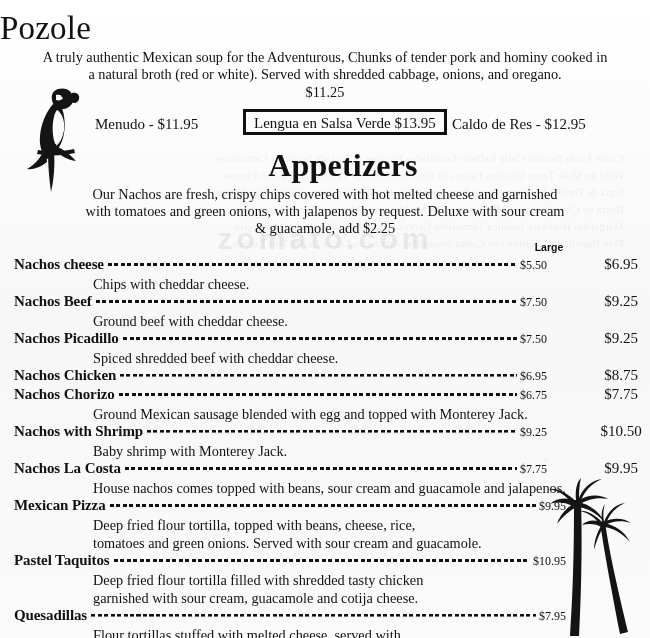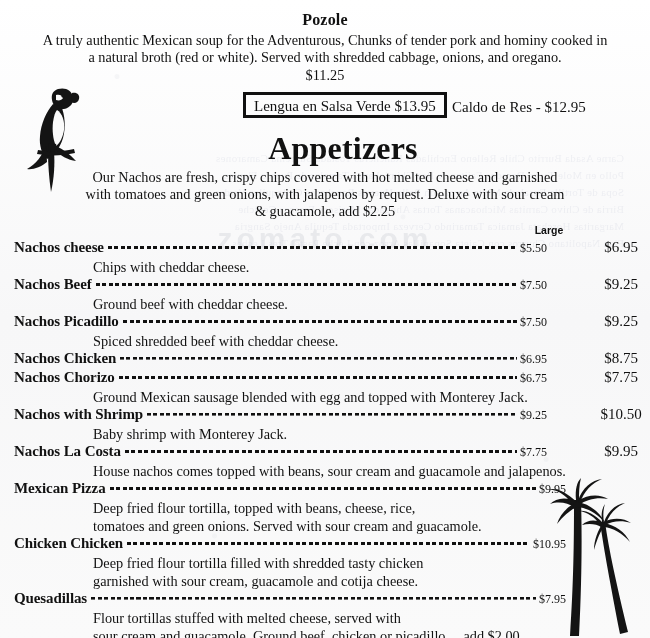--- a/index.html
+++ b/index.html
@@ -72,23 +72,23 @@
     user-select: none;
   }
 
   .content {
     position: relative;
     z-index: 3;
   }
 
   
   .soup-title {
-    text-align: center;
-    font-size: 16px;
-    font-weight: bold;
+    text-align: left;
+    font-size: 33px;
+    font-weight: normal;
     line-height: 1;
     margin: 12px 0 0 0;
     letter-spacing: 0.2px;
   }
   .soup-desc {
     text-align: center;
     font-size: 14.3px;
     line-height: 17px;
     margin: 4px 38px 0 38px;
   }
@@ -310,20 +310,21 @@
     </g>
   </svg>
 
   <div class="content">
 
     <div class="soup-title">Pozole</div>
     <div class="soup-desc">A truly authentic Mexican soup for the Adventurous, Chunks of tender pork and hominy cooked in a natural broth (red or white). Served with shredded cabbage, onions, and oregano.</div>
     <div class="soup-price">$11.25</div>
 
     <div class="soup-row">
+      <div class="soup-item left">Menudo  -  $11.95</div>
       <div class="boxed-item">Lengua en Salsa Verde $13.95</div>
       <div class="soup-item right">Caldo de Res  -  $12.95</div>
     </div>
 
     <div class="section-title">Appetizers</div>
     <div class="section-intro">Our Nachos are fresh, crispy chips covered with hot melted cheese and garnished with tomatoes and green onions, with jalapenos by request.
 Deluxe with sour cream &amp; guacamole, add $2.25</div>
 
     <div class="col-head-row">
       <div class="col-head-large">Large</div>
@@ -397,21 +398,21 @@
             <span class="item-name">Mexican Pizza</span>
             <span class="leader"></span>
             <span class="price-small">$9.95</span>
             <span class="price-large empty"></span>
           </div>
           <div class="item-desc">Deep fried flour tortilla, topped with beans, cheese, rice,
 tomatoes and green onions. Served with sour cream and guacamole.</div>
         </div>
         <div class="menu-item wide">
           <div class="item-line">
-            <span class="item-name">Chicken Chicken</span>
+            <span class="item-name">Pastel Taquitos</span>
             <span class="leader"></span>
             <span class="price-small">$10.95</span>
             <span class="price-large empty"></span>
           </div>
           <div class="item-desc">Deep fried flour tortilla filled with shredded tasty chicken
 garnished with sour cream, guacamole and cotija cheese.</div>
         </div>
         <div class="menu-item wide">
           <div class="item-line">
             <span class="item-name">Quesadillas</span>

